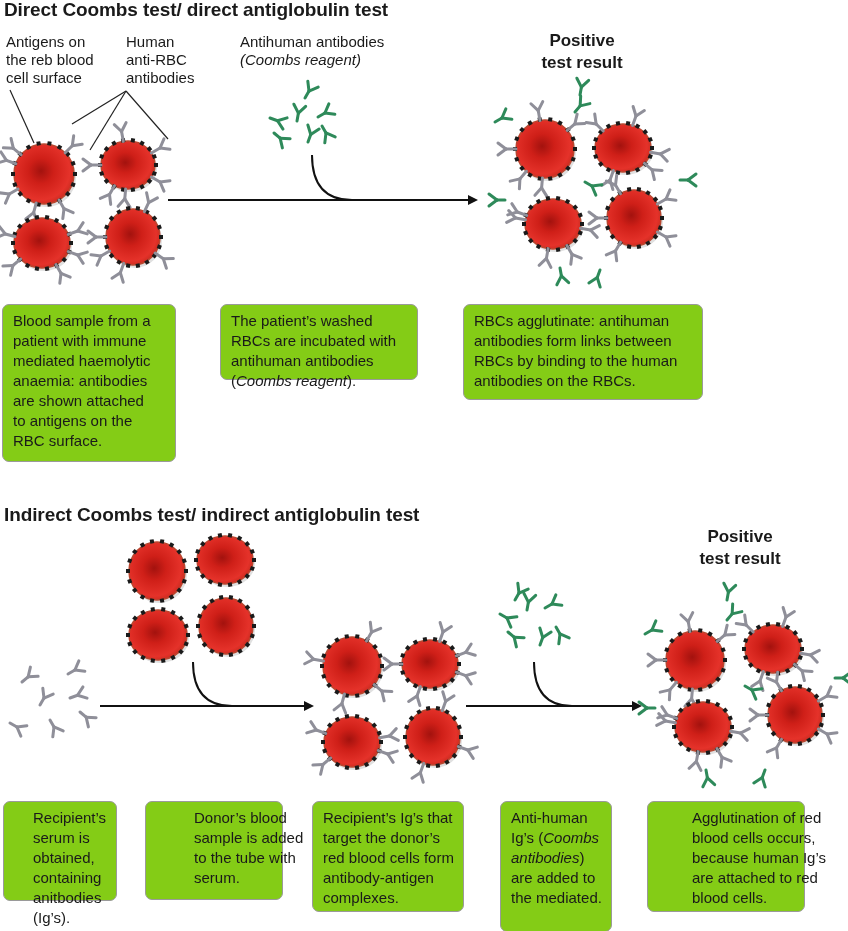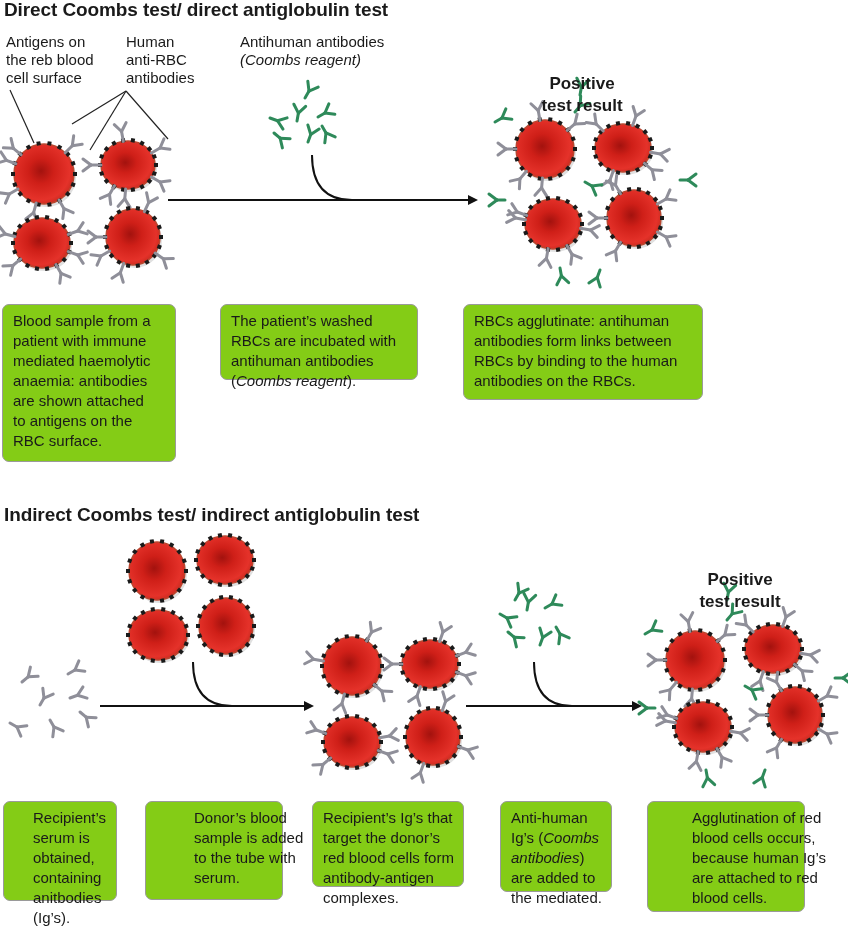--- a/index.html
+++ b/index.html
@@ -1,21 +1,21 @@
 <!DOCTYPE html>
 <html><head>
 <meta charset="utf-8">
 <style>
   html, body { margin: 0; padding: 0; background: #ffffff; }
   body { width: 848px; height: 931px; position: relative; overflow: hidden;
          font-family: "Liberation Sans", sans-serif; color: #1a1a1a; }
   .title { position: absolute; font-weight: bold; font-size: 19px; letter-spacing: -0.1px; white-space: nowrap; }
   .label { position: absolute; font-size: 15px; line-height: 18px; white-space: nowrap; }
   .label.center { text-align: center; }
-  .label.bold { font-weight: bold; font-size: 17px; line-height: 22px; margin-top: 43px; }
+  .label.bold { font-weight: bold; font-size: 17px; line-height: 22px; }
   .label i { font-style: italic; }
   .box { position: absolute; border: 1.5px solid #9a9a9a; border-radius: 7px; box-sizing: border-box;
          padding: 6px 9px 6px 10px; font-size: 15px; line-height: 20px; background: #84cc16; }
   .box .line { display: block; white-space: nowrap; }
   svg.art { position: absolute; left: 0; top: 0; }
 </style>
 </head>
 <body>
 
 <svg class="art" width="848" height="931" viewBox="0 0 848 931">
@@ -1116,28 +1116,28 @@
   <span class="line">containing</span>
   <span class="line">anitbodies</span>
   <span class="line">(Ig’s).</span>
 </div>
 <div class="box" style="left:145px; top:801px; width:138px; height:99px;padding-left:48px;">
   <span class="line">Donor’s blood</span>
   <span class="line">sample is added</span>
   <span class="line">to the tube with</span>
   <span class="line">serum.</span>
 </div>
-<div class="box" style="left:312px; top:801px; width:152px; height:86px;">
+<div class="box" style="left:312px; top:801px; width:152px; height:111px;">
   <span class="line">Recipient’s Ig’s that</span>
   <span class="line">target the donor’s</span>
   <span class="line">red blood cells form</span>
   <span class="line">antibody-antigen</span>
   <span class="line">complexes.</span>
 </div>
-<div class="box" style="left:500px; top:801px; width:112px; height:91px;">
+<div class="box" style="left:500px; top:801px; width:112px; height:131px;">
   <span class="line">Anti-human</span>
   <span class="line"><span>Ig’s (</span><i>Coombs</i></span>
   <span class="line"><i>antibodies</i><span>)</span></span>
   <span class="line">are added to</span>
   <span class="line">the mediated.</span>
 </div>
 <div class="box" style="left:647px; top:801px; width:158px; height:111px;padding-left:44px;">
   <span class="line">Agglutination of red</span>
   <span class="line">blood cells occurs,</span>
   <span class="line">because human Ig’s</span>

